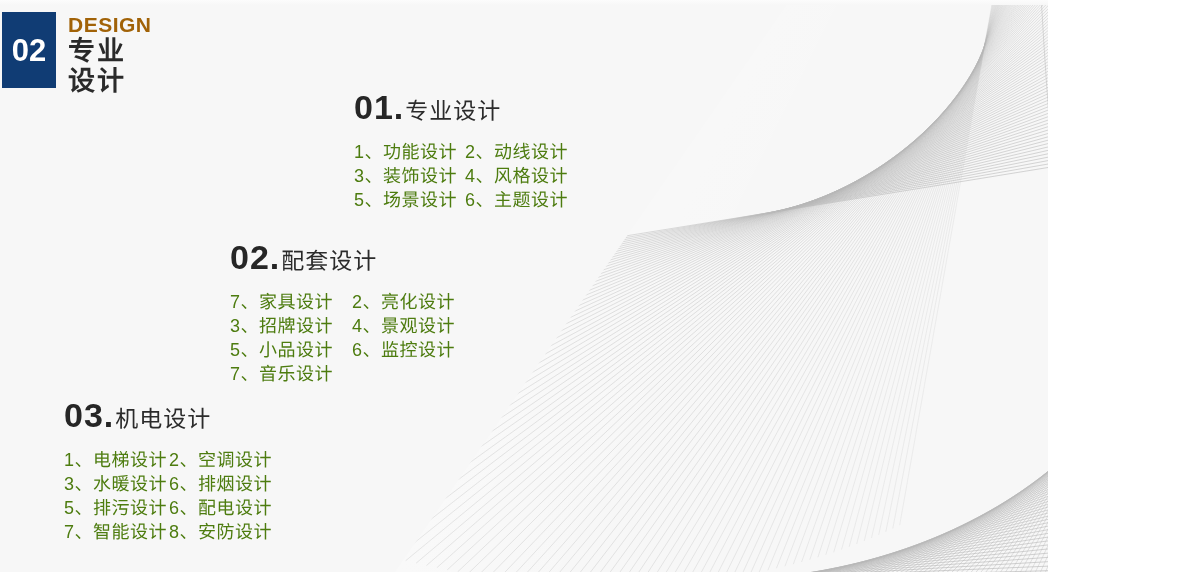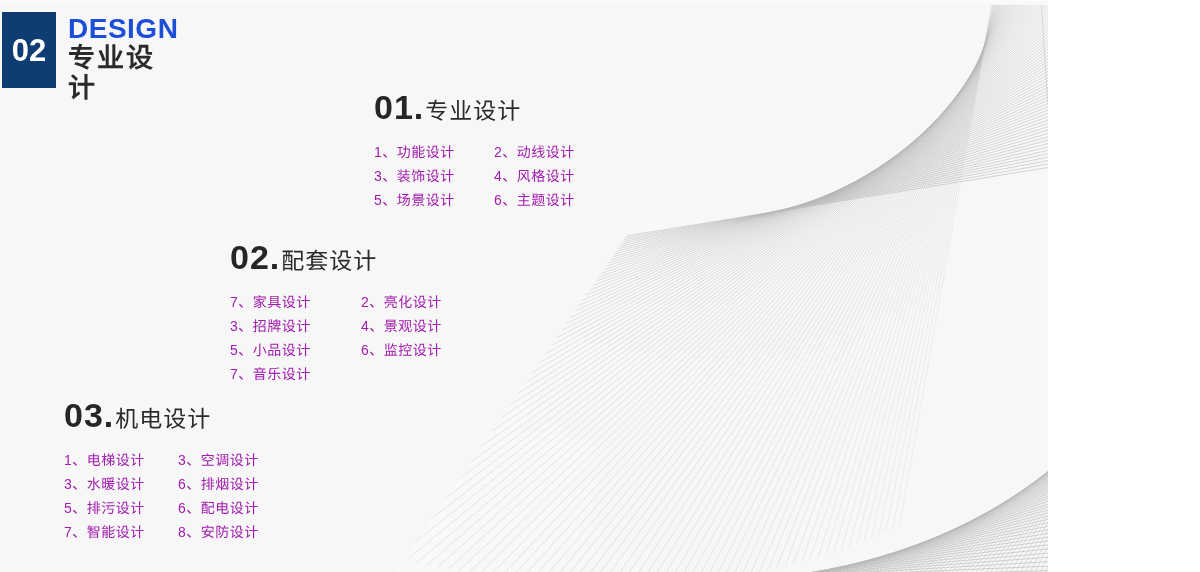--- a/index.html
+++ b/index.html
@@ -68,22 +68,22 @@
     letter-spacing: 0px;
     line-height: 1;
   }
 
   .header-titles {
     position: absolute;
     left: 68px;
     top: 14px;
   }
   .title-en {
-    color: #1d4ed8;
-    font-size: 28px;
+    color: #a16207;
+    font-size: 21px;
     font-weight: bold;
     letter-spacing: 0.5px;
     line-height: 1.05;
   }
   .title-cn {
     color: #2a2a2a;
     font-size: 27px;
     font-weight: bold;
     letter-spacing: 2px;
     line-height: 1.1;
@@ -121,35 +121,34 @@
     letter-spacing: 1px;
     line-height: 1;
   }
 
   .block-list {
     margin-top: 16px;
   }
   .list-row {
     display: flex;
     white-space: nowrap;
-    font-size: 14px;
-    color: #a21caf;
+    font-size: 18px;
+    color: #4d7c0f;
     line-height: 24px;
     letter-spacing: 0.5px;
-    gap: 9px;
   }
   .list-item {
     display: inline-block;
   }
   .list-item + .list-item {
     margin-left: 12px;
   }
 
   
-  #block-01 { left: 374px; top: 90px; }
+  #block-01 { left: 354px; top: 90px; }
   #block-01 .block-list { margin-left: 0px; }
   #block-01 .list-item { width: 99px; }
 
   #block-02 { left: 230px; top: 240px; }
   #block-02 .block-list { margin-left: 0px; }
   #block-02 .list-item { width: 110px; }
 
   #block-03 { left: 64px; top: 398px; }
   #block-03 .block-list { margin-left: 0px; }
   #block-03 .list-item { width: 93px; }
@@ -516,21 +515,21 @@
 
   <div class="block" id="block-03">
     <div class="block-head">
       <span class="block-num">03</span>
       <span class="block-dot">.</span>
       <span class="block-name">机电设计</span>
     </div>
     <div class="block-list">
       <div class="list-row">
         <span class="list-item">1、电梯设计</span>
-        <span class="list-item">3、空调设计</span>
+        <span class="list-item">2、空调设计</span>
       </div>
       <div class="list-row">
         <span class="list-item">3、水暖设计</span>
         <span class="list-item">6、排烟设计</span>
       </div>
       <div class="list-row">
         <span class="list-item">5、排污设计</span>
         <span class="list-item">6、配电设计</span>
       </div>
       <div class="list-row">

